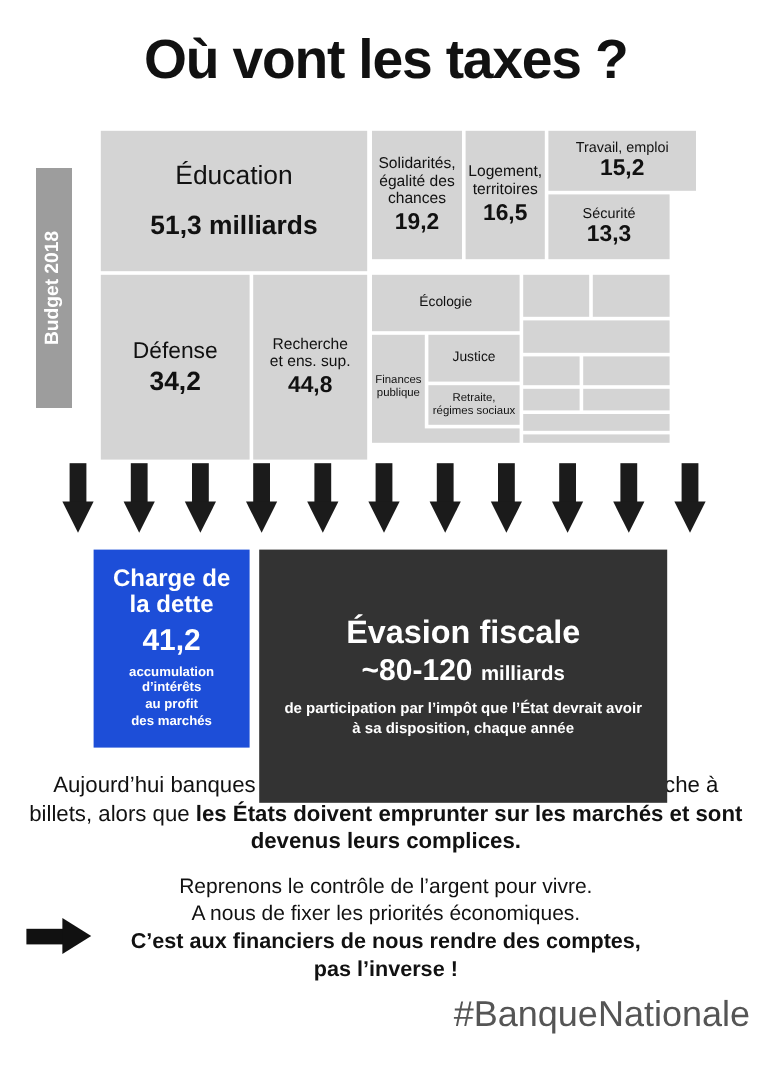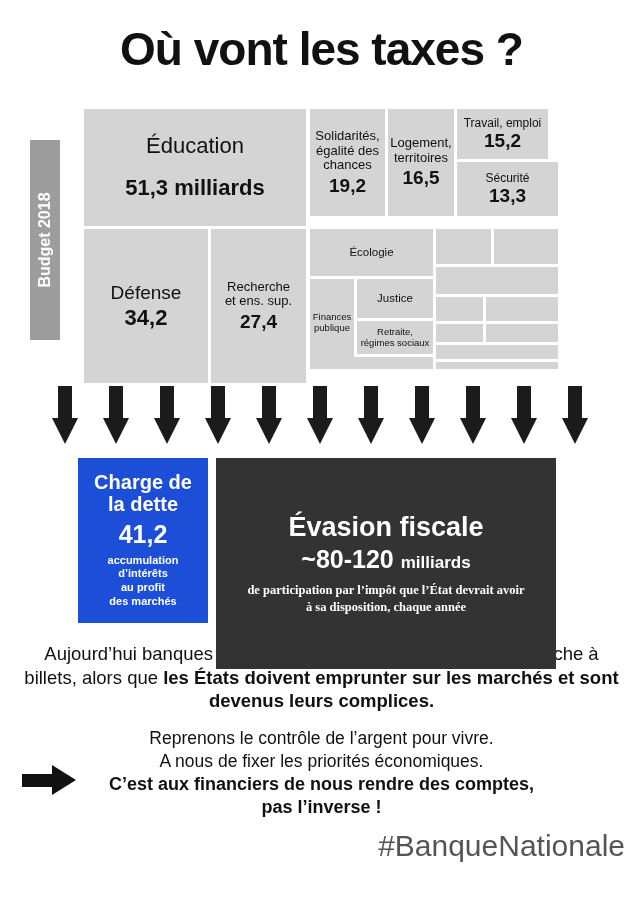--- a/index.html
+++ b/index.html
@@ -197,37 +197,37 @@
   </div>
 
   <div class="cell c-mid" style="left:84px; top:139px; width:124px; height:154px;">
     <div class="nm">Défense</div>
     <div class="vl">34,2</div>
   </div>
 
   <div class="cell c-sm" style="left:211px; top:139px; width:95px; height:154px;">
     <div class="nm" style="white-space:pre-line;">Recherche
 et ens. sup.</div>
-    <div class="vl">27,4</div>
+    <div class="vl">44,8</div>
   </div>
 
   <div class="cell c-sm" style="left:310px; top:19px; width:75px; height:107px;">
     <div class="nm" style="white-space:pre-line;">Solidarités,
 égalité des
 chances</div>
     <div class="vl">19,2</div>
   </div>
 
   <div class="cell c-sm" style="left:388px; top:19px; width:66px; height:107px;">
     <div class="nm" style="white-space:pre-line;">Logement,
 territoires</div>
     <div class="vl">16,5</div>
   </div>
 
-  <div class="cell c-xs" style="left:457px; top:19px; width:91px; height:50px;">
+  <div class="cell c-xs" style="left:457px; top:19px; width:123px; height:50px;">
     <div class="nm">Travail, emploi</div>
     <div class="vl" style="font-size:19px;">15,2</div>
   </div>
 
   <div class="cell c-xs" style="left:457px; top:72px; width:101px; height:54px;">
     <div class="nm">Sécurité</div>
     <div class="vl" style="font-size:19px;">13,3</div>
   </div>
 
   <div class="cell c-tiny" style="left:310px; top:139px; width:123px; height:47px;">
@@ -318,21 +318,21 @@
 au profit
 des marchés</div>
   </div>
 
   <div class="box-evasion">
     <div class="e1">Évasion fiscale</div>
     <div class="e2">
       <span>~80-120</span>
       <span class="unit">milliards</span>
     </div>
-    <div class="e3" style="white-space:pre-line;font-family:Liberation Serif, serif;">de participation par l’impôt que l’État devrait avoir
+    <div class="e3" style="white-space:pre-line;">de participation par l’impôt que l’État devrait avoir
 à sa disposition, chaque année</div>
   </div>
 </div>
 
 <div class="para1">
   <span>Aujourd’hui banques et financiers ont un accès direct à la planche à billets, alors que </span><b>les États doivent emprunter sur les marchés et sont devenus leurs complices.</b>
 </div>
 
 <div class="para2-wrap">
   <div class="big-arrow">

